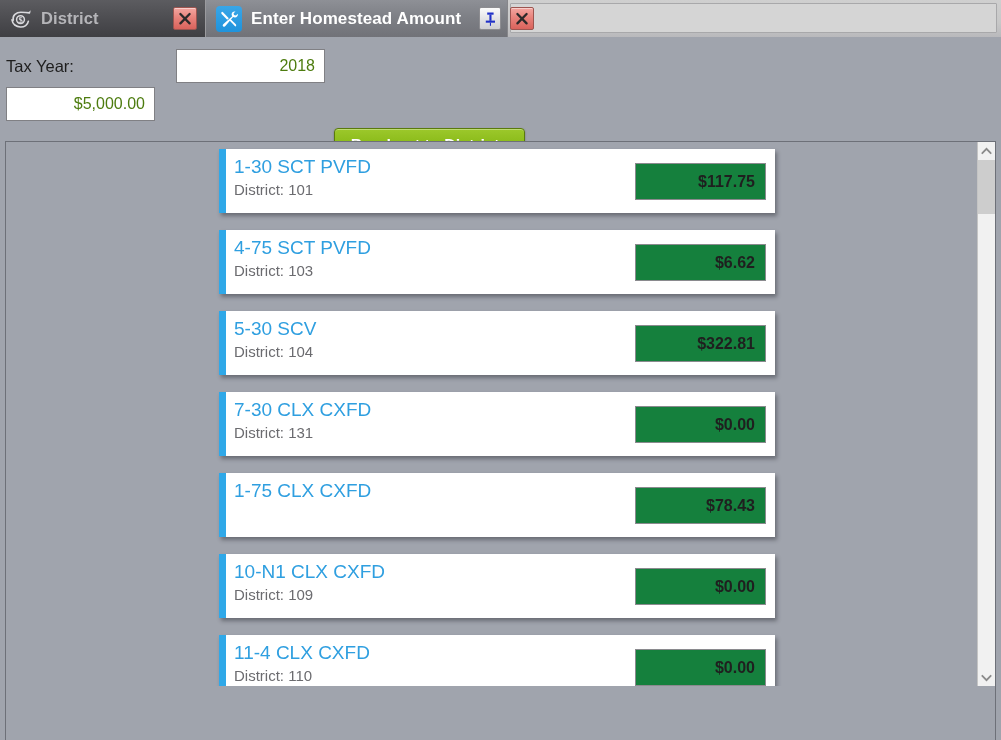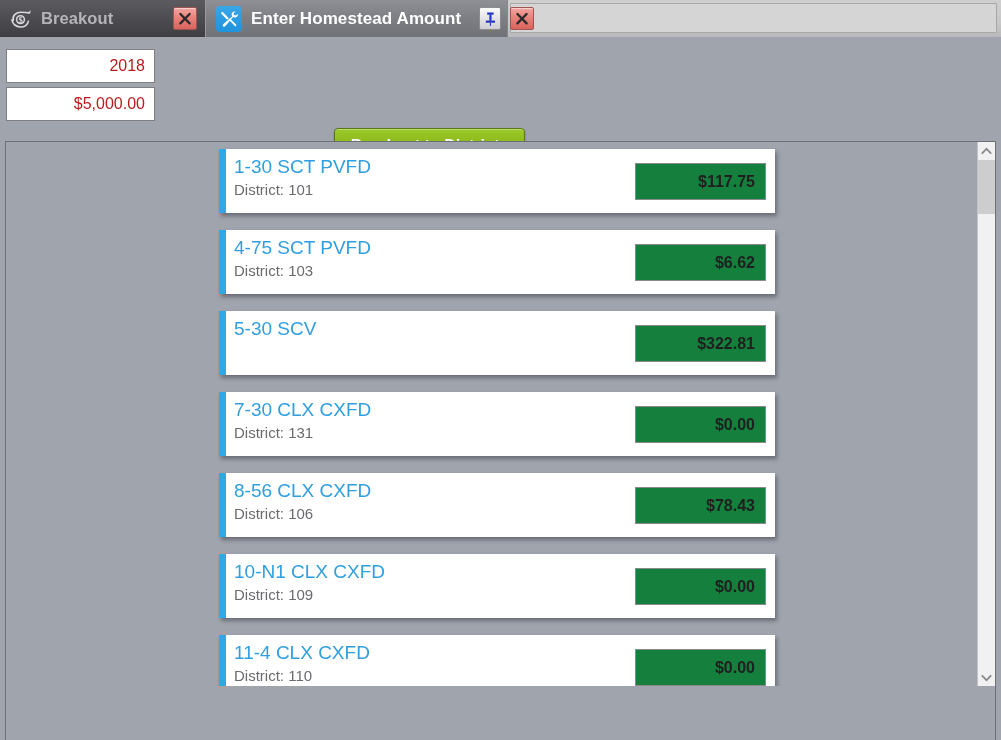--- a/index.html
+++ b/index.html
@@ -86,21 +86,21 @@
   .frow { position: absolute; display: flex; align-items: center; }
   .frow-1 { left: 6px; top: 12px; }
   .frow-2 { left: 6px; top: 50px; }
   .flabel {
     font-size: 16.5px; color: #1e1e1e; white-space: nowrap;
   }
   .finput {
     width: 149px; height: 34px;
     background: #fff;
     border: 1px solid #808084;
-    font-size: 16px; color: #b91c1c;
+    font-size: 16px; color: #4d7c0f;
     text-align: right;
     padding: 0 9px 0 6px;
     line-height: 32px;
     font-family: "Liberation Sans", sans-serif;
     outline: none;
   }
   #taxyear-label { width: 170px; }
   #amount-label  { width: 170px; }
   .btn-green {
     border: 1px solid #5a7a0c;
@@ -202,21 +202,21 @@
     <span class="rev-icon">
       <svg width="22" height="20" viewBox="0 0 22 20">
         <path d="M18.5 3.2 L20.8 1.2 L20.0 4.4 Z" fill="#d9d9dd"></path>
         <path d="M3.2 10.8 C2.4 6.6 6.2 3.2 10.8 3.2 C14.2 3.2 17.2 3.4 19.4 3.9" stroke="#d9d9dd" stroke-width="1.6" fill="none" stroke-linecap="round"></path>
         <path d="M18.4 12.2 C17.8 15.8 14.4 18.2 10.4 18.0 C6.0 17.8 2.6 15.0 2.2 11.6" stroke="#d9d9dd" stroke-width="1.6" fill="none" stroke-linecap="round"></path>
         <path d="M2.6 12.9 L1.0 10.0 L4.3 10.7 Z" fill="#d9d9dd"></path>
         <ellipse cx="10.5" cy="10.6" rx="3.9" ry="3.9" fill="none" stroke="#d9d9dd" stroke-width="1.5"></ellipse>
         <text x="10.5" y="14.1" font-size="8.5" font-family="Liberation Serif, serif" fill="#d9d9dd" text-anchor="middle" font-weight="bold">$</text>
       </svg>
     </span>
-    <span class="tab-title">Breakout</span>
+    <span class="tab-title">District</span>
     <span class="tab-flex"></span>
     <span class="btn-close">
       <svg width="16" height="16" viewBox="0 0 16 16">
         <path d="M3.4 3.0 L12.6 12.4 M12.6 3.0 L3.4 12.4" stroke="#2a2a2a" stroke-width="2.3" stroke-linecap="round"></path>
       </svg>
     </span>
   </div>
 
   <div class="tab tab-active">
     <span class="tools-icon">
@@ -242,20 +242,21 @@
       </svg>
     </span>
   </div>
 
   <div class="tab-spacer"></div>
 </div>
 
 <div class="form">
 
   <div class="frow frow-1">
+    <span class="flabel" id="taxyear-label">Tax Year:</span>
     <input class="finput" id="tax-year-input" type="text" value="2018" style="">
   </div>
 
   <div class="frow frow-2">
     <input class="finput" id="amount-input" type="text" value="$5,000.00" style="">
   </div>
 
   <button class="btn-green" id="breakout-button">Breakout to Districts</button>
 </div>
 
@@ -275,36 +276,36 @@
           <div class="card-body">
             <div class="card-title">4-75 SCT PVFD</div>
             <div class="card-sub">District:  103</div>
             <input class="card-amount" type="text" value="$6.62" style="">
           </div>
         </div>
         <div class="card" style="top: 169px;">
           <div class="card-accent"></div>
           <div class="card-body">
             <div class="card-title">5-30 SCV</div>
+            <div class="card-sub">District:  104</div>
             <input class="card-amount" type="text" value="$322.81" style="">
           </div>
         </div>
         <div class="card" style="top: 250px;">
           <div class="card-accent"></div>
           <div class="card-body">
             <div class="card-title">7-30 CLX CXFD</div>
             <div class="card-sub">District:  131</div>
             <input class="card-amount" type="text" value="$0.00" style="">
           </div>
         </div>
         <div class="card" style="top: 331px;">
           <div class="card-accent"></div>
           <div class="card-body">
-            <div class="card-title">8-56 CLX CXFD</div>
-            <div class="card-sub">District:  106</div>
+            <div class="card-title">1-75 CLX CXFD</div>
             <input class="card-amount" type="text" value="$78.43" style="">
           </div>
         </div>
         <div class="card" style="top: 412px;">
           <div class="card-accent"></div>
           <div class="card-body">
             <div class="card-title">10-N1 CLX CXFD</div>
             <div class="card-sub">District:  109</div>
             <input class="card-amount" type="text" value="$0.00" style="">
           </div>

